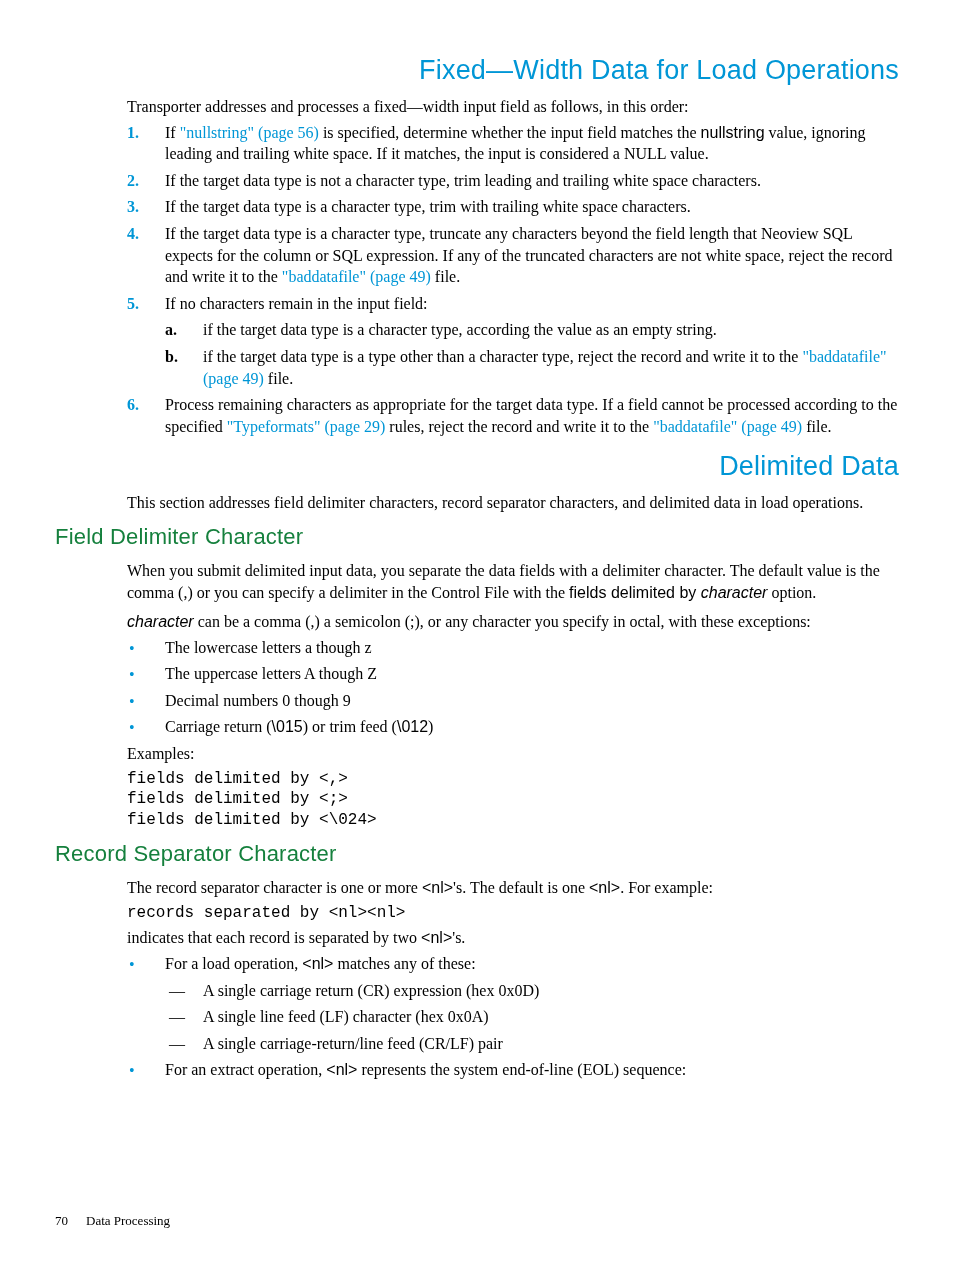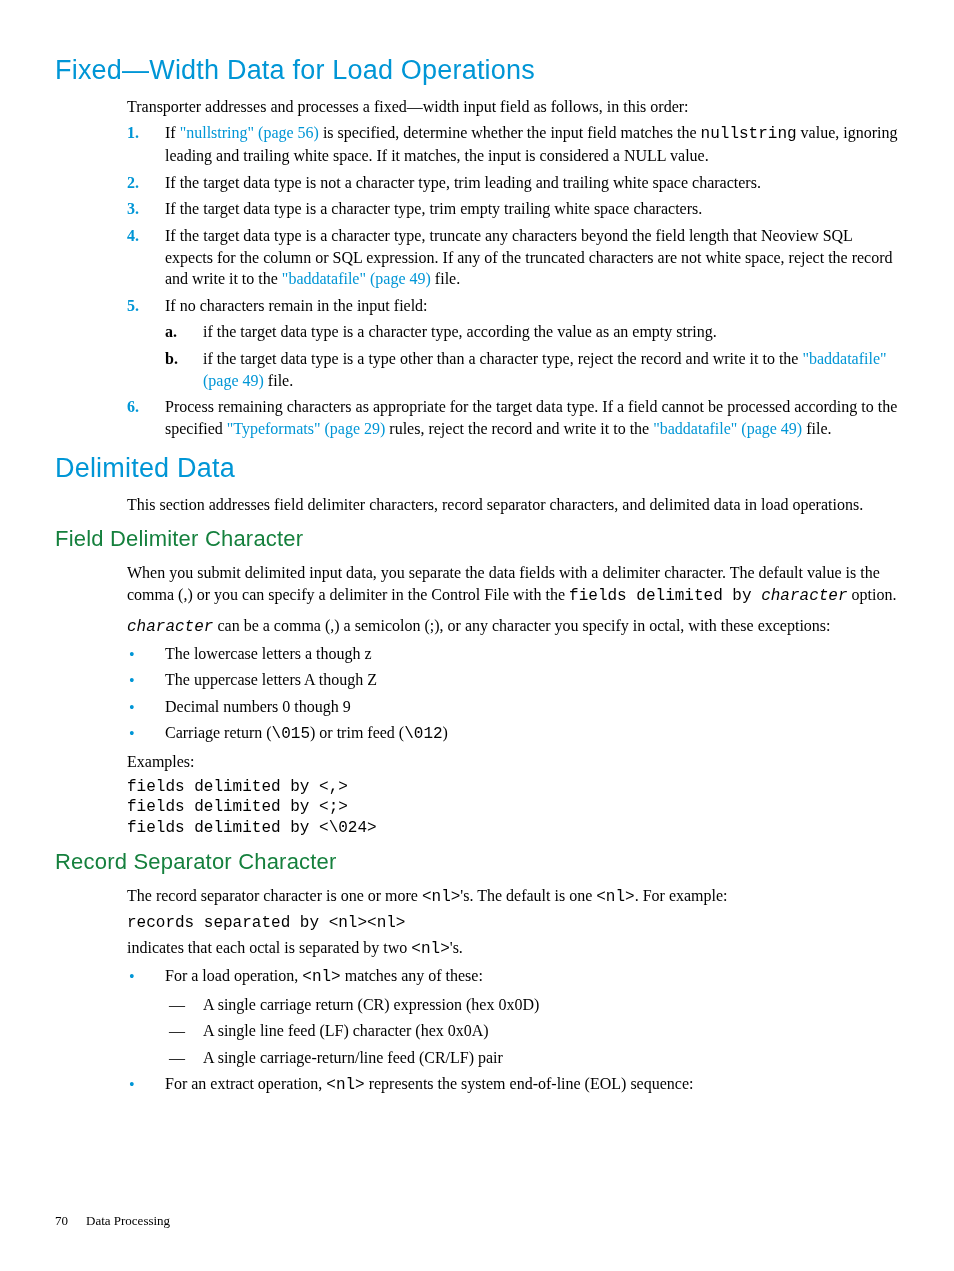--- a/index.html
+++ b/index.html
@@ -13,20 +13,21 @@
       padding: 55px 55px 40px 55px;
       position: relative;
     }
     h1 {
       font-family: 'Trebuchet MS', 'Lucida Sans', Arial, sans-serif;
       font-weight: 300;
       color: #0096d6;
       font-size: 27px;
       margin-bottom: 10px;
       letter-spacing: 0.2px;
+      text-align: right;
     }
     h2 {
       font-family: 'Trebuchet MS', 'Lucida Sans', Arial, sans-serif;
       font-weight: 300;
       color: #15803d;
       font-size: 22px;
       margin-top: 10px;
       margin-bottom: 10px;
       letter-spacing: 0.2px;
     }
@@ -98,21 +99,21 @@
       line-height: 1.35;
       margin-bottom: 5px;
     }
     ul.dashed > li > .dash {
       position: absolute;
       left: 4px;
       top: 0;
       color: #000;
     }
     .link { color: #0096d6; }
-    .mono { font-family: Liberation Mono, monospace; }
+    .mono { font-family: Liberation Sans, sans-serif; }
     .italic { font-style: italic; }
     .code-block {
       font-family: 'Courier New', Courier, monospace;
       margin-left: 72px;
       line-height: 1.3;
       white-space: pre;
       margin-top: 2px;
       margin-bottom: 4px;
     }
     .footer {
@@ -134,21 +135,21 @@
   <li>
     <span class="marker">1.</span>
     <span>If </span><span class="link">"nullstring" (page 56)</span><span> is specified, determine whether the input field matches the </span><span class="mono">nullstring</span><span> value, ignoring leading and trailing white space. If it matches, the input is considered a NULL value.</span>
   </li>
   <li>
     <span class="marker">2.</span>
     <span>If the target data type is not a character type, trim leading and trailing white space characters.</span>
   </li>
   <li>
     <span class="marker">3.</span>
-    <span>If the target data type is a character type, trim empty trailing white space characters.</span>
+    <span>If the target data type is a character type, trim with trailing white space characters.</span>
   </li>
   <li>
     <span class="marker">4.</span>
     <span>If the target data type is a character type, truncate any characters beyond the field length that Neoview SQL expects for the column or SQL expression. If any of the truncated characters are not white space, reject the record and write it to the </span><span class="link">"baddatafile" (page 49)</span><span> file.</span>
   </li>
   <li>
     <span class="marker">5.</span>
     <span>If no characters remain in the input field:</span>
     <ol class="alpha">
       <li>
@@ -196,21 +197,21 @@
 
 <h2>Record Separator Character</h2>
 
 <p class="body-text">
   <span>The record separator character is one or more </span><span class="mono">&lt;nl&gt;</span><span>'s. The default is one </span><span class="mono">&lt;nl&gt;</span><span>. For example:</span>
 </p>
 
 <div class="code-block">records separated by &lt;nl&gt;&lt;nl&gt;</div>
 
 <p class="body-text">
-  <span>indicates that each octal is separated by two </span><span class="mono">&lt;nl&gt;</span><span>'s.</span>
+  <span>indicates that each record is separated by two </span><span class="mono">&lt;nl&gt;</span><span>'s.</span>
 </p>
 
 <ul class="bulleted">
   <li>
     <span class="bullet">•</span>
     <span>For a load operation, </span><span class="mono">&lt;nl&gt;</span><span> matches any of these:</span>
     <ul class="dashed">
       <li><span class="dash">—</span><span>A single carriage return (CR) expression (hex 0x0D)</span></li>
       <li><span class="dash">—</span><span>A single line feed (LF) character (hex 0x0A)</span></li>
       <li><span class="dash">—</span><span>A single carriage-return/line feed (CR/LF) pair</span></li>

